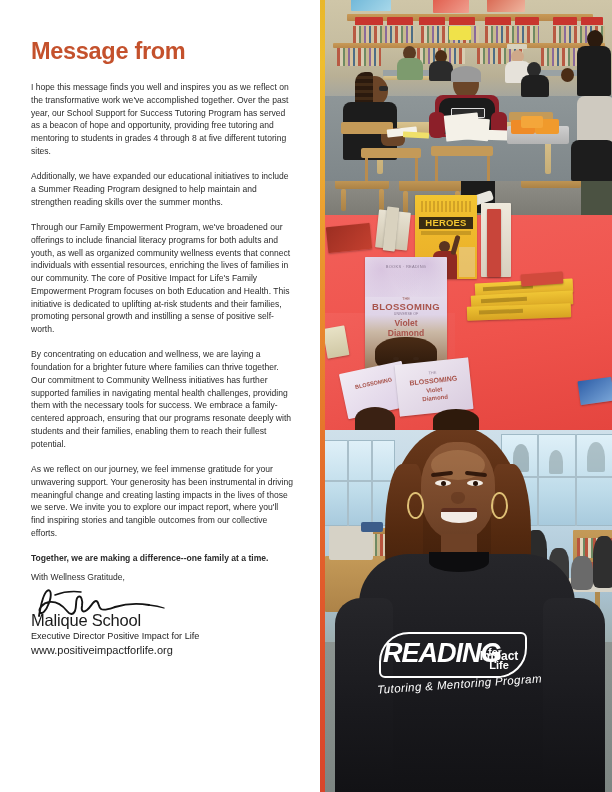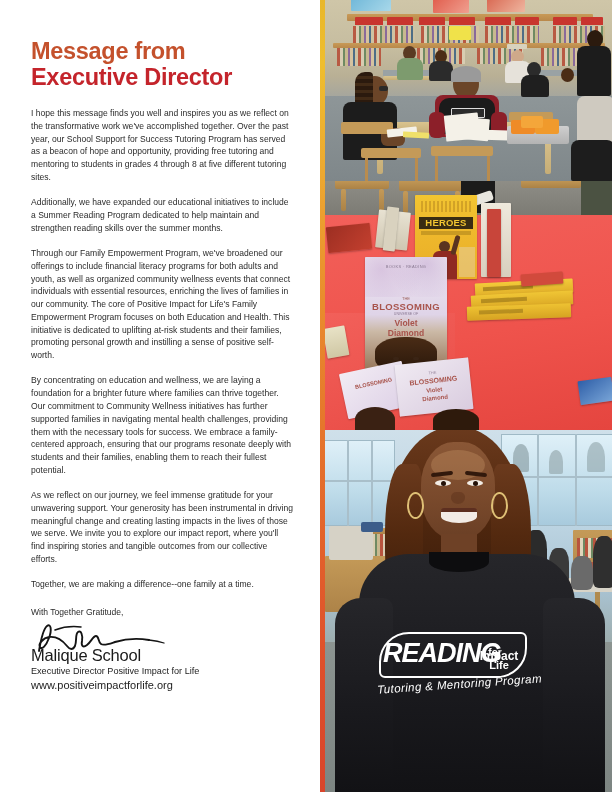--- a/index.html
+++ b/index.html
@@ -33,21 +33,21 @@
   .title .ln2 { display:block; color:#C4242B; }
 
   .body-para {
     font-size:8.55px;
     line-height:1.495;
     color:#2b2b2b;
     text-align:left;
     margin-bottom:12.5px;
     letter-spacing:0.01px;
   }
-  .closing-para { margin-bottom:15px; }
+  .closing-para { margin-bottom:6px;font-weight:bold; }
 
   .salutation {
     font-size:8.55px;
     line-height:1.5;
     color:#2b2b2b;
     margin-bottom:4px;
   }
 
   
   .sig-wrap {
@@ -154,31 +154,30 @@
 </style>
 </head>
 <body>
 
 <div id="page">
 
   <div class="text-col">
 
     <h1 class="title">
       <span class="ln1">Message from</span>
-      <span class="ln2">Executive Director</span>
     </h1>
 
     <p class="body-para">I hope this message finds you well and inspires you as we reflect on the transformative work we've accomplished together. Over the past year, our School Support for Success Tutoring Program has served as a beacon of hope and opportunity, providing free tutoring and mentoring to students in grades 4 through 8 at five different tutoring sites.</p>
-    <p class="body-para">Additionally, we have expanded our educational initiatives to include a Summer Reading Program dedicated to help maintain and strengthen reading skills over the summer months.</p>
+    <p class="body-para">Additionally, we have expanded our educational initiatives to include a Summer Reading Program designed to help maintain and strengthen reading skills over the summer months.</p>
     <p class="body-para">Through our Family Empowerment Program, we've broadened our offerings to include financial literacy programs for both adults and youth, as well as organized community wellness events that connect individuals with essential resources, enriching the lives of families in our community. The core of Positive Impact for Life's Family Empowerment Program focuses on both Education and Health. This initiative is dedicated to uplifting at-risk students and their families, promoting personal growth and instilling a sense of positive self-worth.</p>
     <p class="body-para">By concentrating on education and wellness, we are laying a foundation for a brighter future where families can thrive together. Our commitment to Community Wellness initiatives has further supported families in navigating mental health challenges, providing them with the necessary tools for success. We embrace a family-centered approach, ensuring that our programs resonate deeply with students and their families, enabling them to reach their fullest potential.</p>
     <p class="body-para">As we reflect on our journey, we feel immense gratitude for your unwavering support. Your generosity has been instrumental in driving meaningful change and creating lasting impacts in the lives of those we serve. We invite you to explore our impact report, where you'll find inspiring stories and tangible outcomes from our collective efforts.</p>
     <p class="body-para closing-para">Together, we are making a difference--one family at a time.</p>
 
-    <p class="salutation">With Together Gratitude,</p>
+    <p class="salutation">With Wellness Gratitude,</p>
 
     <div class="sig-wrap">
       <svg class="sig-svg" width="150" height="34" viewBox="0 0 150 34" fill="none">
         <path d="M6 30 C8 18, 10 8, 14 5 C18 2, 19 9, 16 17 C13 25, 9 29, 7 26
                  C5 23, 10 17, 16 16 C24 15, 30 20, 34 25 C37 29, 40 29, 42 25
                  C44 20, 42 13, 45 11 C48 9, 50 14, 49 20 C48 25, 50 27, 54 24
                  C58 21, 60 15, 63 15 C66 15, 65 21, 68 23 C71 25, 76 23, 82 21
                  C92 18, 104 17, 116 19" stroke="#141414" stroke-width="1.9" stroke-linecap="round" stroke-linejoin="round"></path>
         <path d="M22 9 C30 6, 40 5, 48 6" stroke="#141414" stroke-width="1.5" stroke-linecap="round"></path>
         <path d="M116 19 C122 19.6, 127 20.6, 131 22" stroke="#141414" stroke-width="1.3" stroke-linecap="round"></path>

